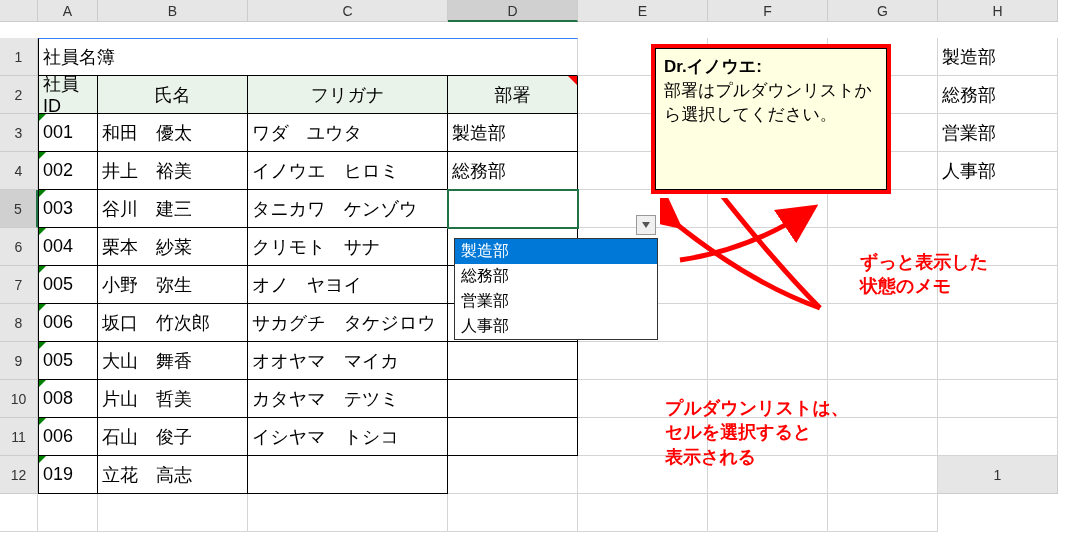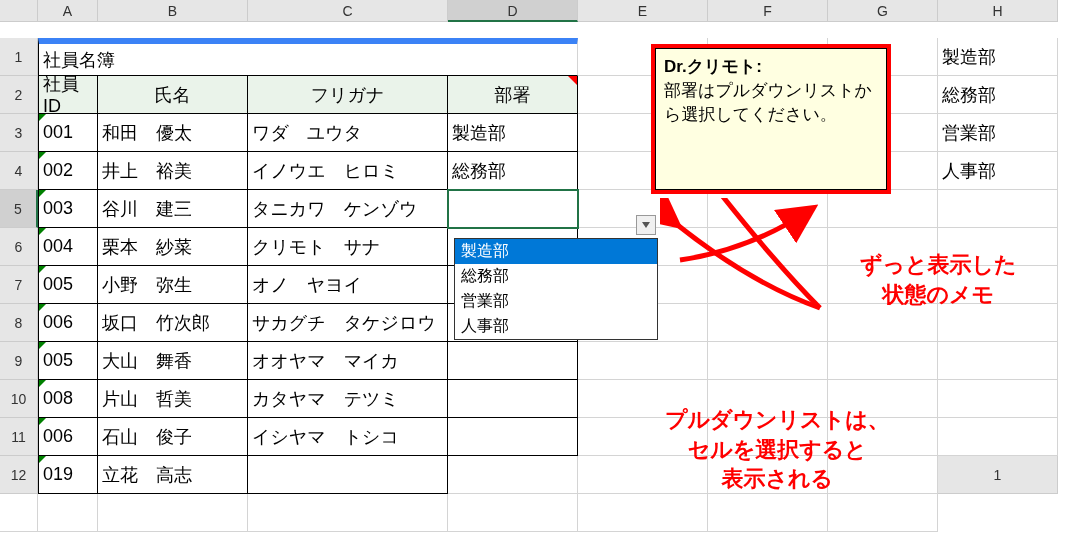--- a/index.html
+++ b/index.html
@@ -54,21 +54,21 @@
     display: flex;
     align-items: center;
     background: #fff;
     position: relative;
     font-size: 18px;
   }
   .tbl-border {
     border-right: 1px solid #000;
     border-bottom: 1px solid #000;
   }
-  .top-border { border-top: 6px solid #3b82f6; }
+  .top-border { border-top: 1px solid #3b82f6; }
   .left-border { border-left: 1px solid #000; }
   .header-cell {
     background: #eaf3ea;
     justify-content: center;
     font-weight: normal;
   }
   .title-cell {
     font-size: 18px;
     grid-column: 2 / span 4;
     border-bottom: 1px solid #000;
@@ -147,28 +147,27 @@
   .arrow {
     position: absolute;
     z-index: 10;
     pointer-events: none;
   }
   .arrow1 { left: 660px; top: 198px; width: 170px; height: 120px; }
   .arrow2 { left: 670px; top: 200px; width: 200px; height: 70px; }
   .annotation {
     position: absolute;
     color: #ff0000;
-    font-size: 22px;
+    font-size: 18px;
     font-weight: bold;
     line-height: 1.35;
     z-index: 3;
-    text-align: center;
   }
   .anno1 { left: 860px; top: 250px; }
-  .anno2 { left: 665px; top: 405px; }
+  .anno2 { left: 665px; top: 396px; }
 </style>
 </head>
 <body>
 
 <div class="grid">
 
   <div class="col-header" style="height:22px"></div>
   <div class="col-header">A</div>
   <div class="col-header">B</div>
   <div class="col-header">C</div>
@@ -313,21 +312,21 @@
 
 <div class="dropdown-list">
   <div class="dropdown-item sel">製造部</div>
   <div class="dropdown-item">総務部</div>
   <div class="dropdown-item">営業部</div>
   <div class="dropdown-item">人事部</div>
 </div>
 
 <div class="comment-box">
   <div class="comment-inner">
-    <span class="comment-author">Dr.クリモト:</span>
+    <span class="comment-author">Dr.イノウエ:</span>
     <span>部署はプルダウンリストから選択してください。</span>
   </div>
 </div>
 
 <svg class="arrow arrow1" viewBox="0 0 170 120">
   <defs>
       <marker id="ah1" markerWidth="8" markerHeight="8" refX="2" refY="4" orient="auto">
         <path d="M8 0 L0 4 L8 8 Z" fill="#ff0000"></path>
       </marker>
     </defs>

